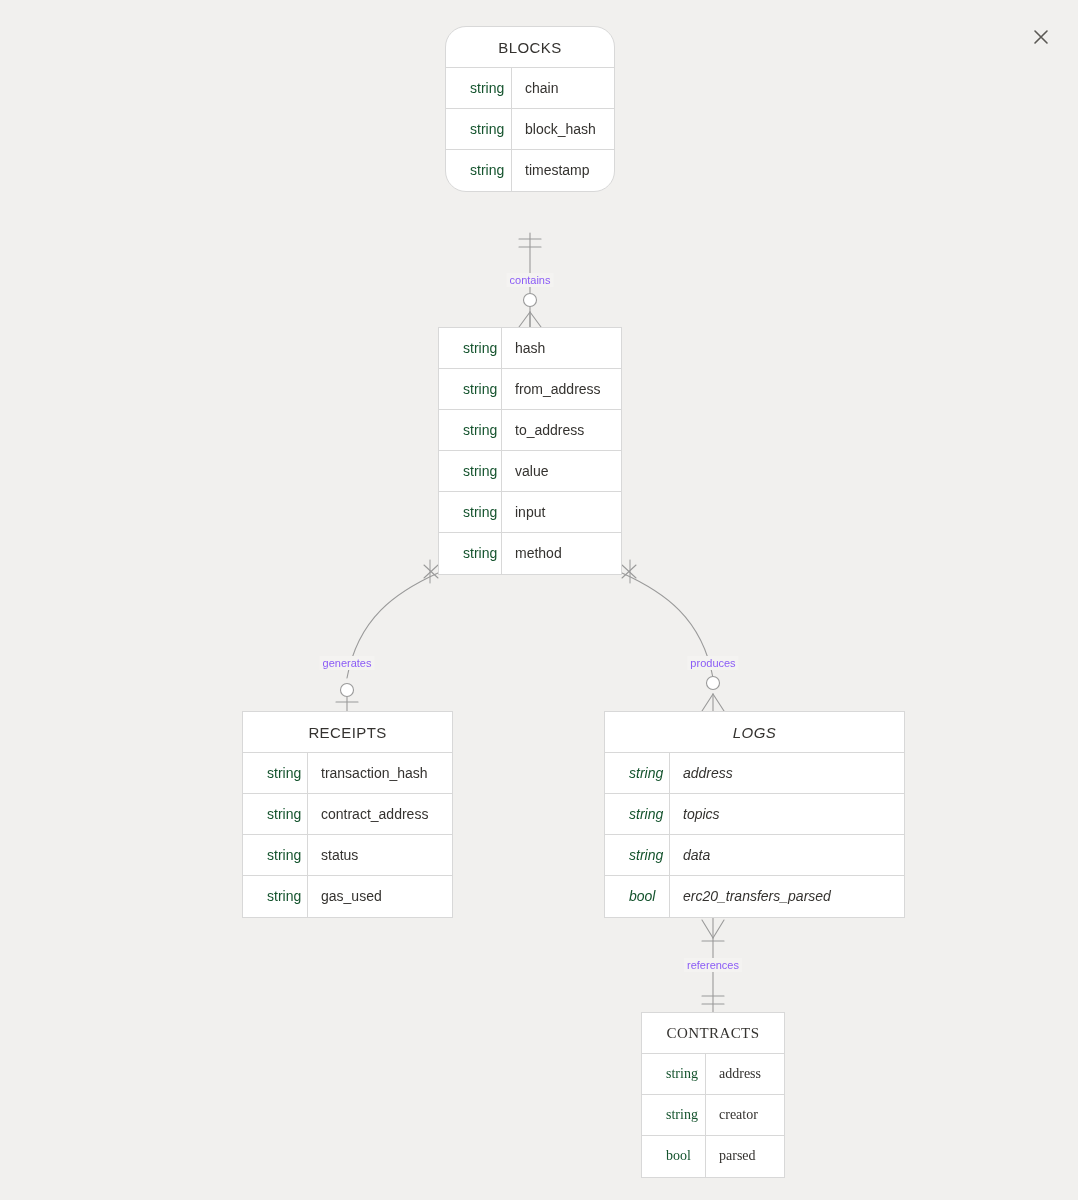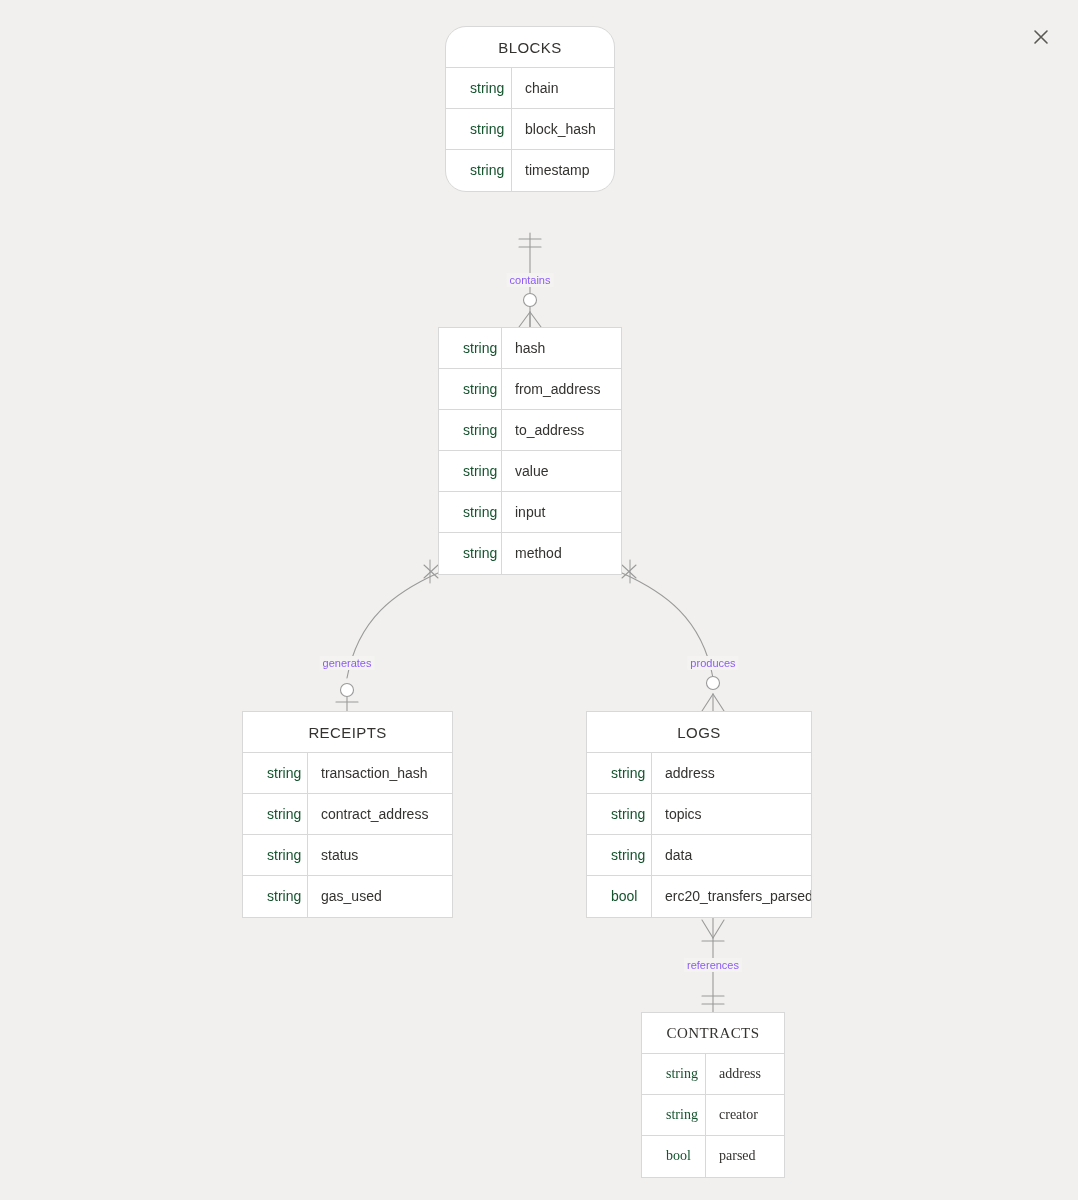--- a/index.html
+++ b/index.html
@@ -84,21 +84,21 @@
   
   #entity-blocks       { left: 445px;  top: 26px;   width: 170px; border-radius: 21px; }
   #entity-blocks .attr-type { width: 66px; }
 
   #entity-transactions { left: 438px;  top: 327px;  width: 184px; }
   #entity-transactions .attr-type { width: 63px; }
 
   #entity-receipts     { left: 242px;  top: 711px;  width: 211px; }
   #entity-receipts .attr-type { width: 65px; }
 
-  #entity-logs         { left: 586px;  top: 711px;  width: 226px; }
+  #entity-logs         { left: 604px;  top: 711px;  width: 301px; font-style: italic; }
   #entity-logs .attr-type { width: 65px; }
 
   #entity-contracts    { left: 641px;  top: 1012px; width: 144px; font-family: Liberation Serif, serif; }
   #entity-contracts .attr-type { width: 64px; }
 
   
   .rel-label {
     position: absolute;
     font-size: 11px;
     color: #8b5cf6;

